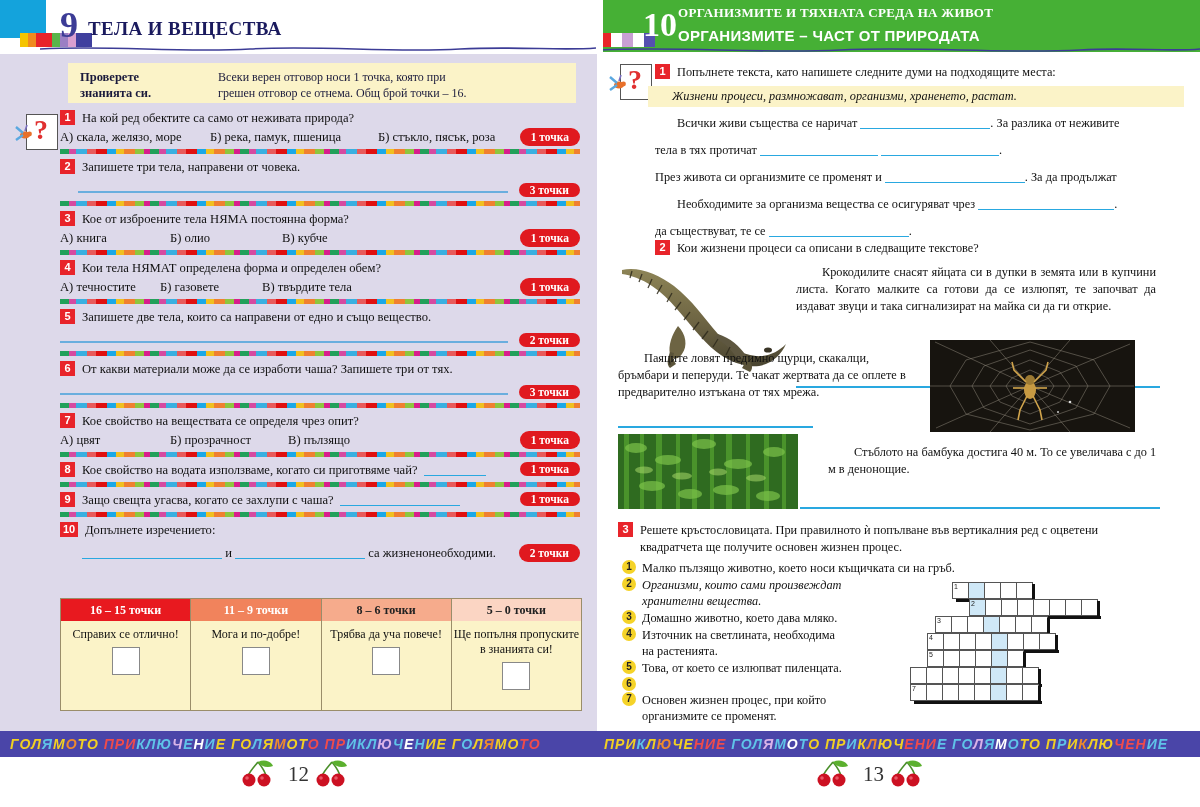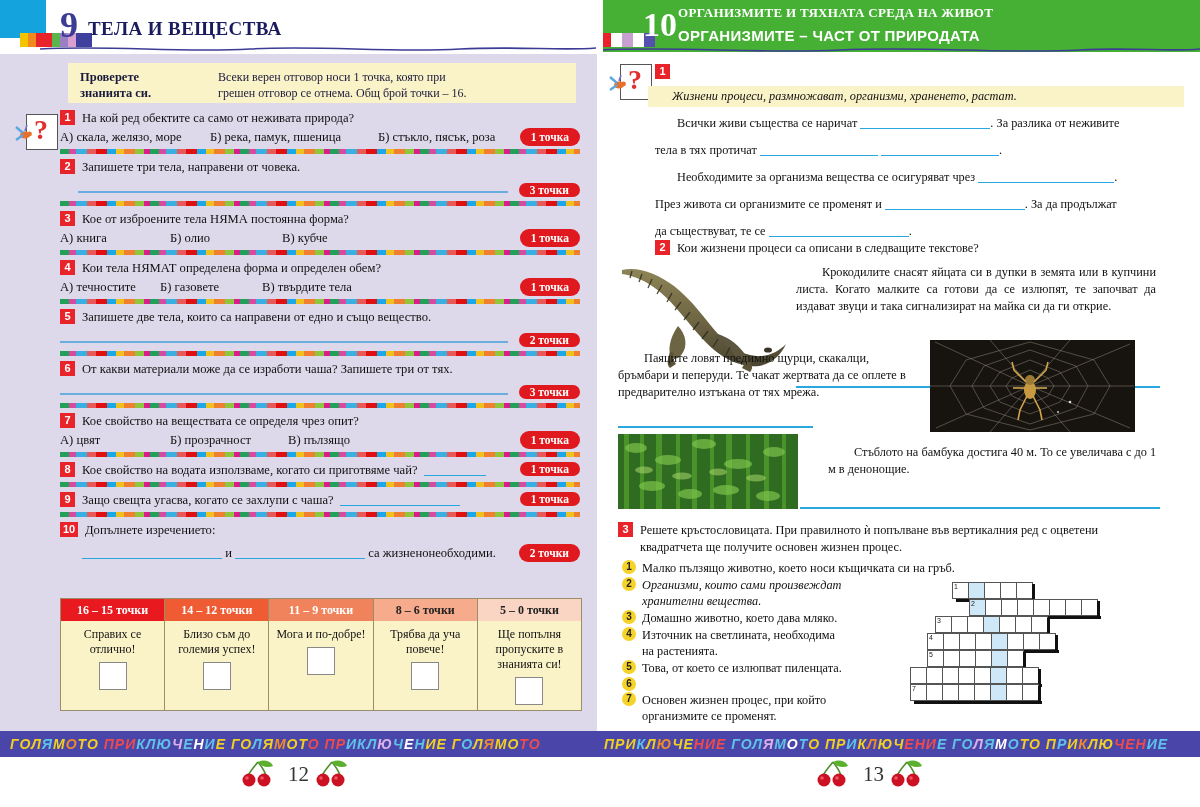--- a/index.html
+++ b/index.html
@@ -265,26 +265,20 @@
     </div>
 
     <div class="score-table">
       <div class="sc-col">
         <div class="sc-head" style="background:#e8191f;color:#fff;">16 – 15  точки</div>
         <div class="sc-cell">
           <span>Справих се отлично!</span>
           <div class="sc-box"></div></div>
       </div>
       <div class="sc-col">
-        <div class="sc-head" style="background:#ef5b33;color:#fff;">14 – 12 точки</div>
-        <div class="sc-cell">
-          <span>Близо съм до големия успех!</span>
-          <div class="sc-box"></div></div>
-      </div>
-      <div class="sc-col">
         <div class="sc-head" style="background:#f1835c;color:#fff;">11 – 9 точки</div>
         <div class="sc-cell">
           <span>Мога и по-добре!</span>
           <div class="sc-box"></div></div>
       </div>
       <div class="sc-col">
         <div class="sc-head" style="background:#f6ab8c;color:#222;">8 – 6 точки</div>
         <div class="sc-cell">
           <span>Трябва да уча повече!</span>
           <div class="sc-box"></div></div>
@@ -323,41 +317,42 @@
           <ellipse cx="11" cy="11" rx="5" ry="3.5" fill="#e8702a"></ellipse>
           <circle cx="15.5" cy="10" r="2.4" fill="#e8702a"></circle>
           <path d="M9,9 L2,3 M9,11 L2,16" stroke="#5aa8e0" stroke-width="2.4" fill="none"></path>
           <path d="M11,7 L13,1" stroke="#7a6fbf" stroke-width="1.6"></path>
         </svg>
       </div>
 
       <div style="position:absolute;left:55px;top:12px;width:530px;">
         <div class="qhead" style="display:flex;">
           <span class="qnum">1</span>
+          <span class="ex">Попълнете текста, като напишете следните думи на подходящите места:</span>
         </div>
       </div>
       <div class="wordbox" style="position:absolute;left:48px;top:34px;width:512px;">Жизнени процеси, размножават, организми, храненето, растат.</div>
 
       <div class="ex" style="position:absolute;left:55px;top:62px;width:530px;">
         <div style="text-indent:22px;">
           <span>Всички живи същества се наричат</span>
           <span class="blank" style="width:130px;height:14px;"></span><span>. За разлика от неживите</span>
         </div>
         <div style="margin-top:9px;">
           <span>тела в тях протичат</span>
           <span class="blank" style="width:118px;height:14px;"></span>
           <span class="blank" style="width:118px;height:14px;"></span><span>.</span>
         </div>
+        <div style="margin-top:9px;">
+          <span>През живота си организмите се променят и</span>
+          <span class="blank" style="width:140px;height:14px;"></span><span>. За да продължат</span>
+        </div>
         <div style="margin-top:9px;text-indent:22px;">
           <span>Необходимите за организма вещества се осигуряват чрез</span>
           <span class="blank" style="width:136px;height:14px;"></span><span>.</span>
-        </div>
-        <div style="margin-top:9px;">
-          <span>През живота си организмите се променят и</span>
-          <span class="blank" style="width:140px;height:14px;"></span><span>. За да продължат</span>
         </div>
         <div style="margin-top:9px;">
           <span>да съществуват, те се</span>
           <span class="blank" style="width:140px;height:14px;"></span><span>.</span>
         </div>
       </div>
 
       <div style="position:absolute;left:55px;top:188px;width:530px;">
         <div class="qhead" style="display:flex;">
           <span class="qnum">2</span>

